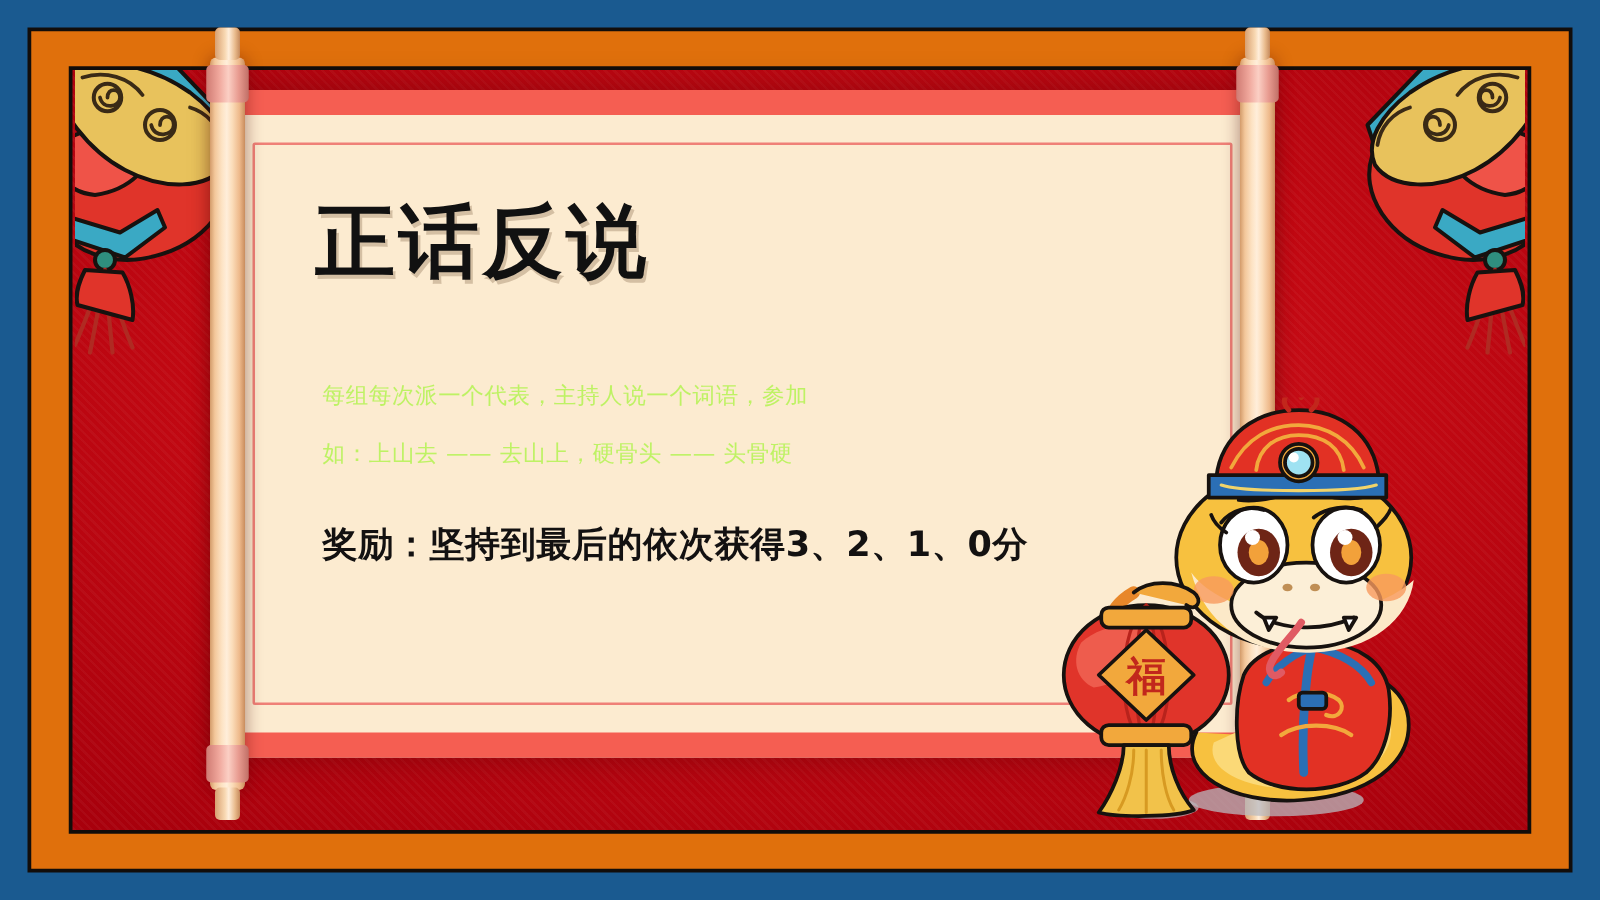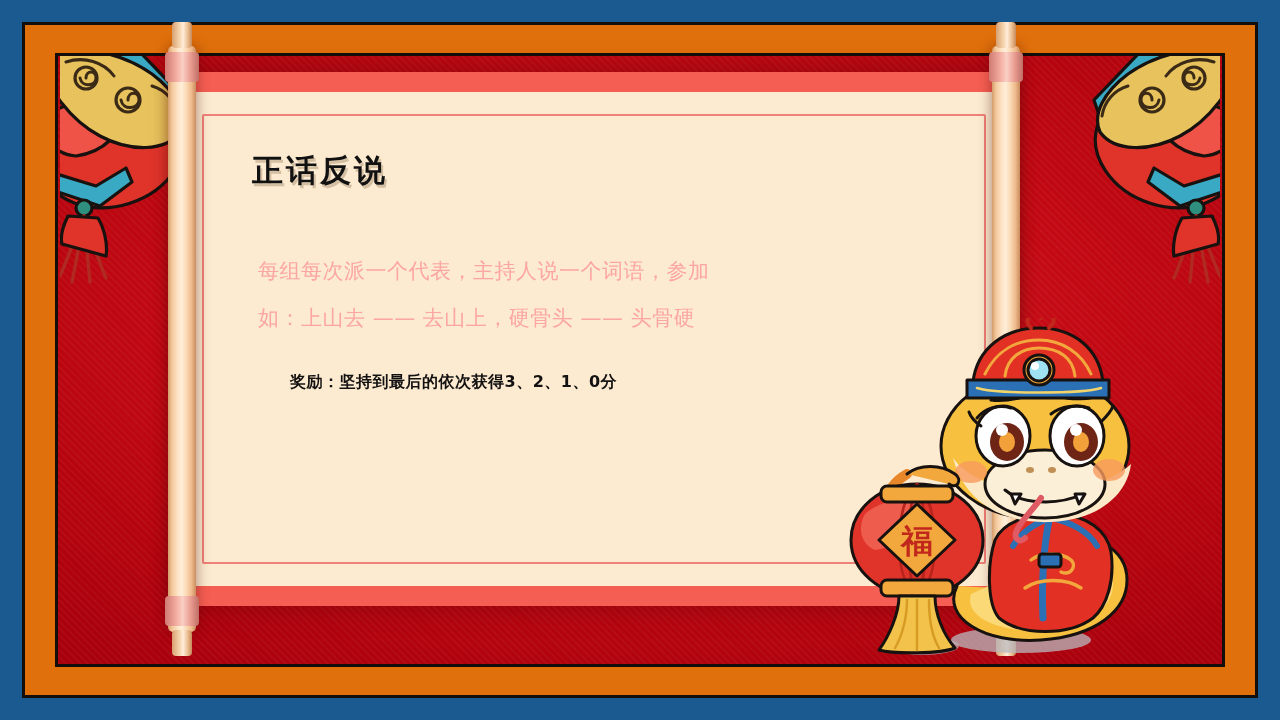--- a/index.html
+++ b/index.html
@@ -76,32 +76,32 @@
     background:linear-gradient(to right,#d8a071 0%,#f8d8b2 40%,#ffeedb 55%,#e9bb8d 80%,#c68a5c 100%);
   }
   .knob.t{top:-24px;}
   .knob.b{bottom:-24px;}
 
   
   .content{
     position:absolute;left:196px;top:150px;width:700px;
   }
   .title{
-    font-size:31px;font-weight:bold;color:#111;letter-spacing:3px;
+    font-size:64px;font-weight:bold;color:#111;letter-spacing:3px;
     margin:0 0 56px 56px;
     text-shadow:2px 3px 0 rgba(120,90,60,.30);
   }
   .body-lines{margin-left:62px;}
   .line{
-    font-size:21px;color:#fca5a5;line-height:47px;letter-spacing:.5px;
+    font-size:18px;color:#bef264;line-height:47px;letter-spacing:.5px;
     white-space:nowrap;
   }
   .reward{
-    font-size:16px;font-weight:bold;color:#131111;letter-spacing:.5px;
-    margin-top:30px;white-space:nowrap;margin-left:32px;
+    font-size:28px;font-weight:bold;color:#131111;letter-spacing:.5px;
+    margin-top:30px;white-space:nowrap;
   }
 
   
   .lantern-deco{position:absolute;width:185px;height:235px;}
   .lantern-deco.tl{left:60px;top:56px;}
   .lantern-deco.tr{right:60px;top:56px;transform:scaleX(-1);}
 
   
   .mascot{position:absolute;left:845px;top:318px;width:300px;height:345px;}
 </style>

